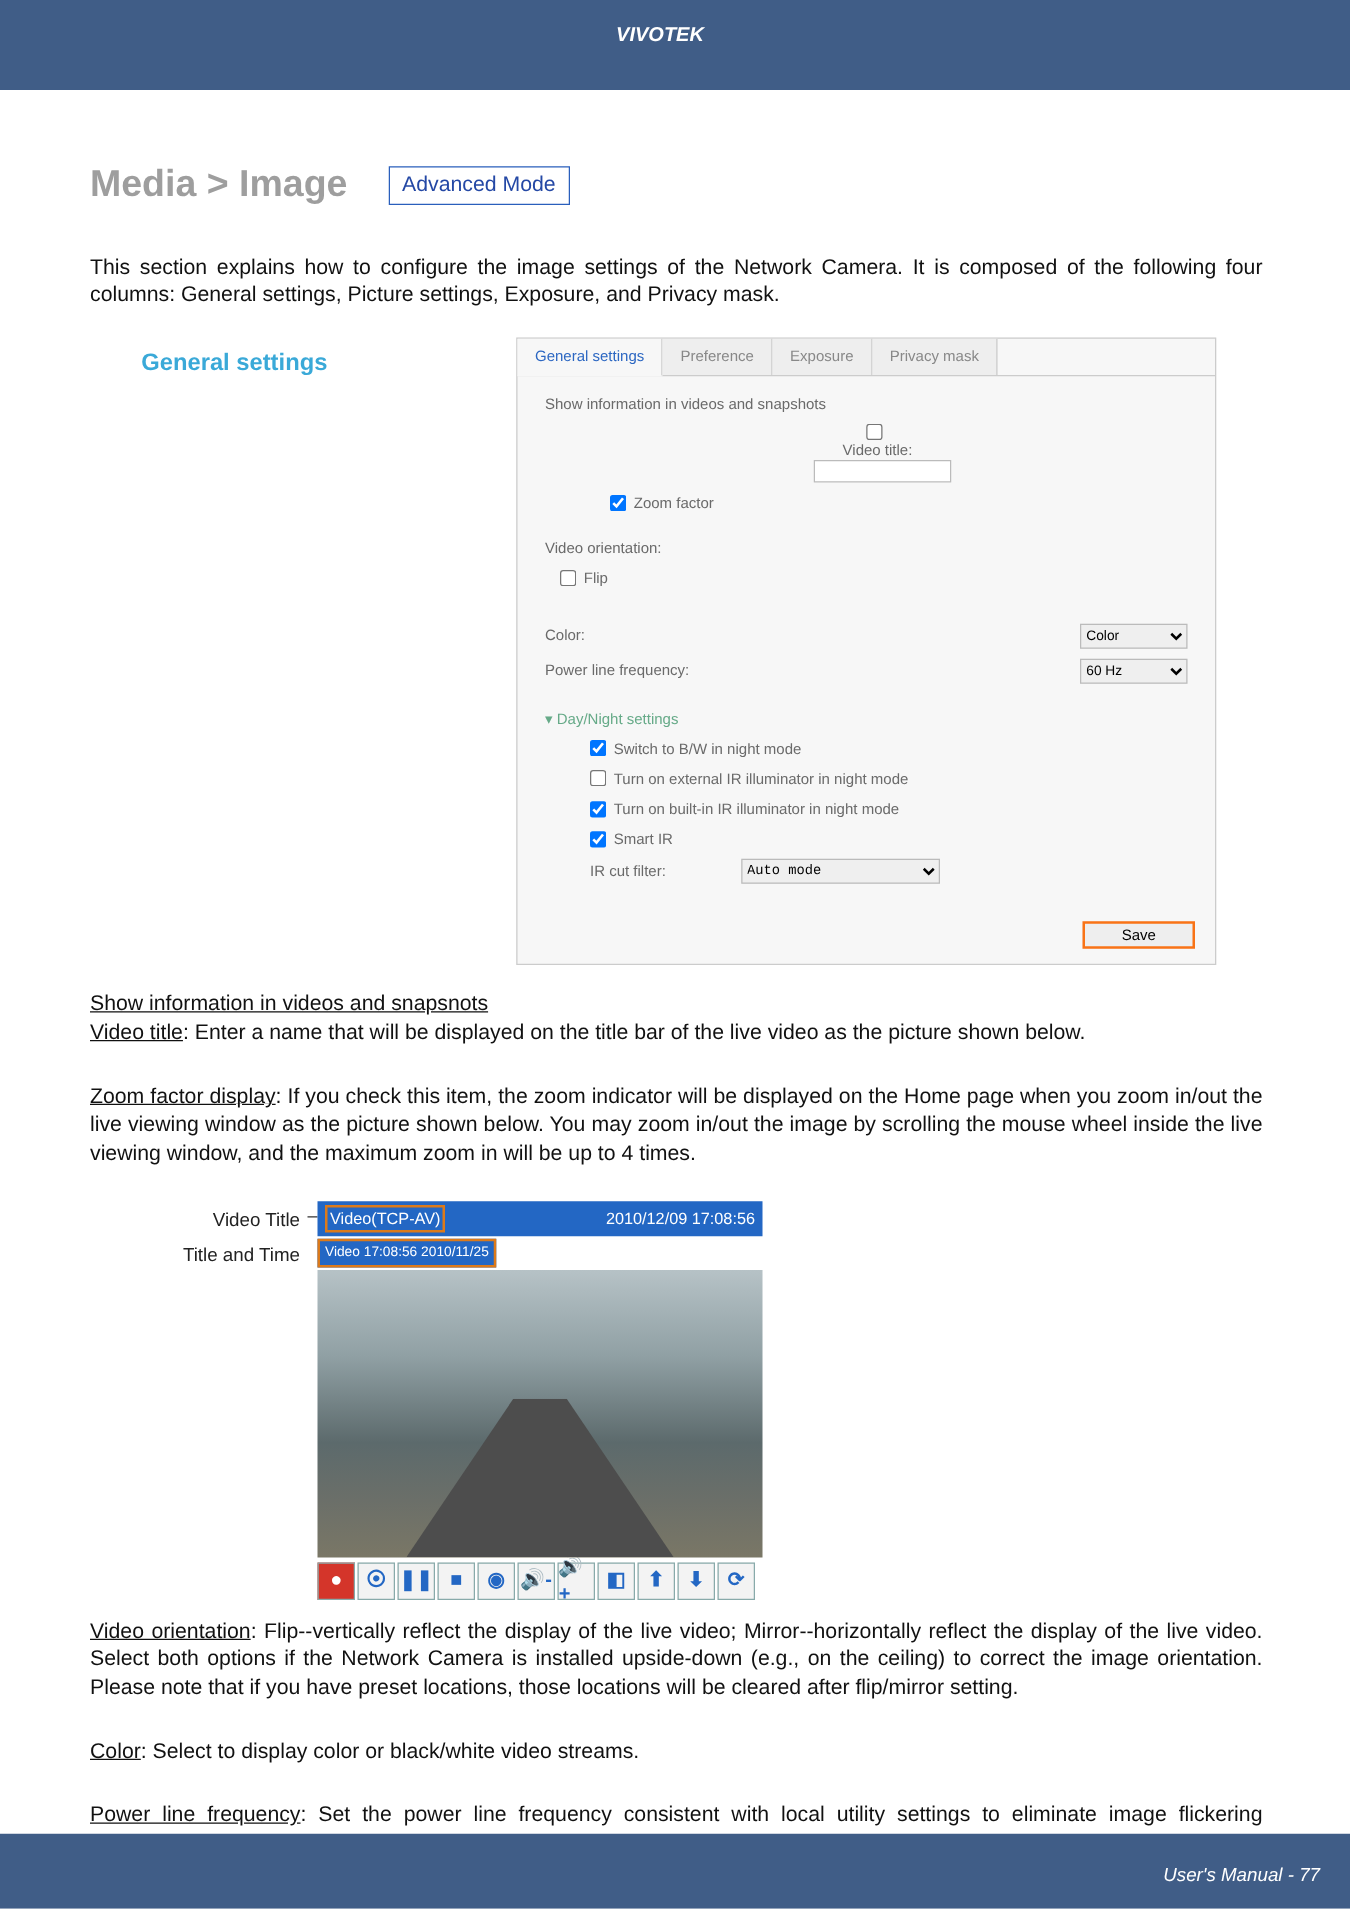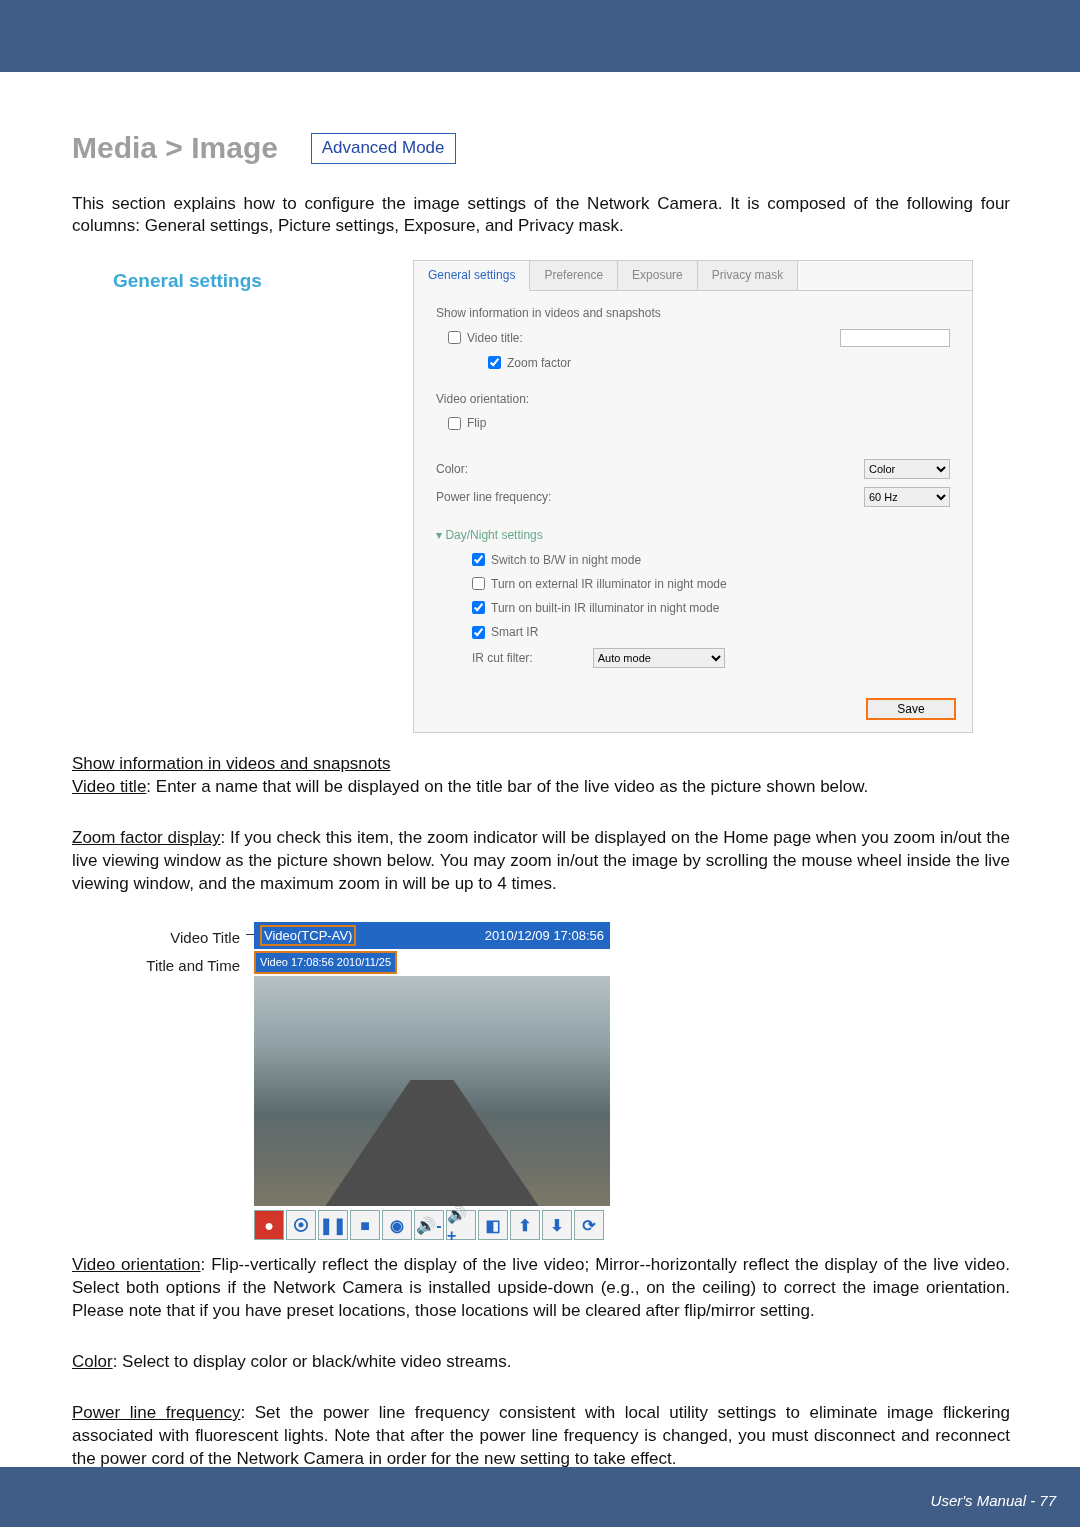--- a/index.html
+++ b/index.html
@@ -9,22 +9,22 @@
     width: 1080px;
     min-height: 1527px;
     position: relative;
   }
   .header-band {
     width: 100%;
     height: 72px;
     background: #405d87;
   }
   .header-inner {
-    text-align: right;
-    padding: 70px 24px 0 0;
+    text-align: center;
+    padding: 20px 24px 0 0;
     color: #fff;
     font-weight: bold;
     font-style: italic;
     font-size: 16px;
   }
   .content {
     padding: 56px 70px 0 72px;
     font-size: 17px;
     line-height: 1.35;
     color: #111;
@@ -40,21 +40,21 @@
     display: inline-block;
     vertical-align: middle;
     margin-left: 28px;
     padding: 3px 10px;
     border: 1px solid #2a5fbc;
     color: #2448a5;
     background: #fff;
     font-size: 17px;
   }
   .intro {
-    margin-top: 24px;
+    margin-top: 34px;
     text-align: justify;
   }
   .two-col {
     margin-top: 22px;
     display: flex;
     align-items: flex-start;
     margin-left: 41px;
   }
   .col-left { width: 300px; flex-shrink: 0; }
   .section-heading {
@@ -167,21 +167,21 @@
 
     <div class="panel">
       <div class="tabs">
         <div class="tab active">General settings</div>
         <div class="tab">Preference</div>
         <div class="tab">Exposure</div>
         <div class="tab">Privacy mask</div>
       </div>
       <div class="panel-body">
         <div>Show information in videos and snapshots</div>
-        <div class="row" style="margin-left:12px;">
+        <div class="row" style="margin-left:12px;flex-direction:column;">
           <input type="checkbox" style="">
           <label>Video title:</label>
           <div class="col-fill"></div>
           <input type="text" style="">
         </div>
         <div class="row" style="margin-left:12px;padding-left:40px;">
           <input type="checkbox" checked="" style="">
           <label>Zoom factor</label>
         </div>
         <div class="sep"></div>
@@ -219,21 +219,21 @@
               <input type="checkbox" checked="" style="">
               <label>Turn on built-in IR illuminator in night mode</label>
             </div>
           <div class="row">
               <input type="checkbox" checked="" style="">
               <label>Smart IR</label>
             </div>
           <div class="row">
             <span>IR cut filter:</span>
             <div style="width:60px;"></div>
-            <select style="width:132px;"><option>Auto mode</option></select>
+            <select style="width:159px;font-family:Liberation Mono, monospace;"><option>Auto mode</option></select>
           </div>
         </div>
       </div>
       <div class="clearfix">
         <button class="save-btn">Save</button>
       </div>
     </div>
   </div>
 
   <p class="para" style="margin-top:20px;">

